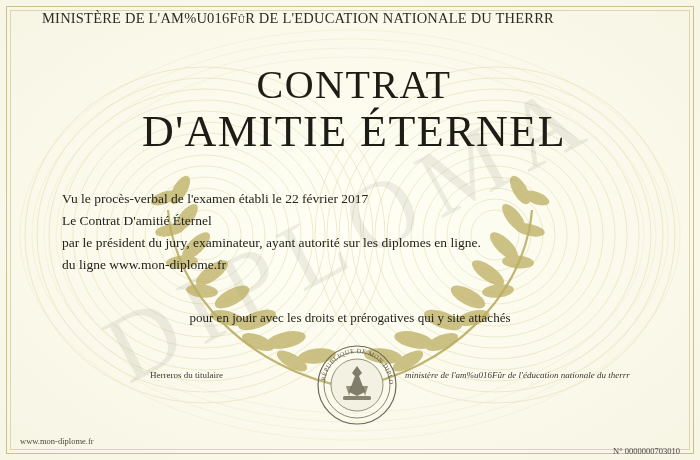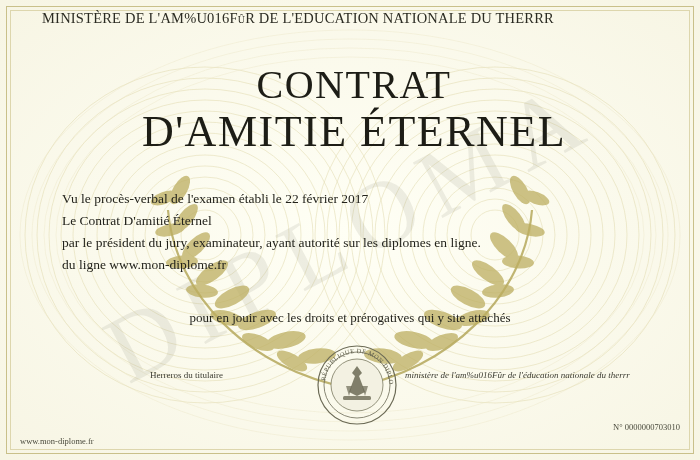--- a/index.html
+++ b/index.html
@@ -128,21 +128,21 @@
   .footer-left {
     position: absolute;
     left: 20px;
     bottom: 14px;
     font-size: 8.5px;
     color: #4a4a3c;
   }
   .footer-right {
     position: absolute;
     right: 20px;
-    bottom: 28px;
+    bottom: 4px;
     font-size: 8.5px;
     color: #4a4a3c;
   }
 
   .watermark {
     position: absolute;
     left: 0;
     top: 0;
     width: 700px;
     height: 460px;

